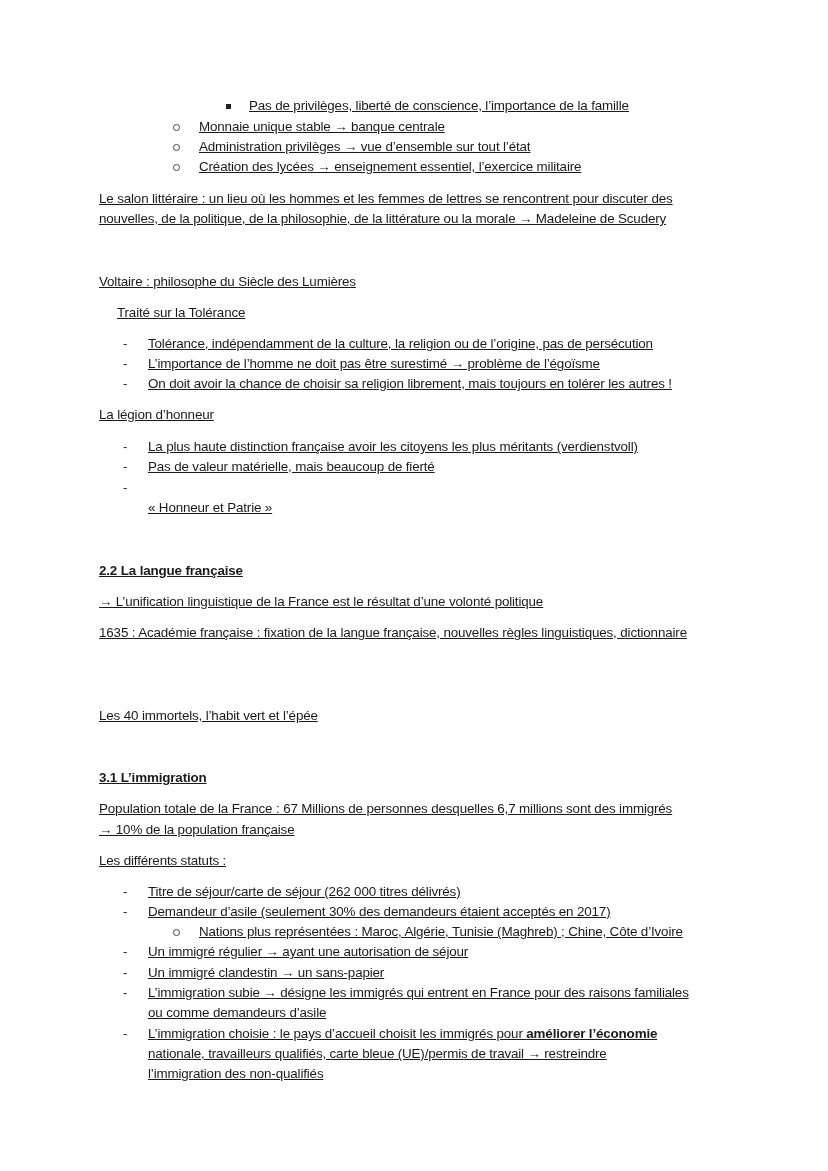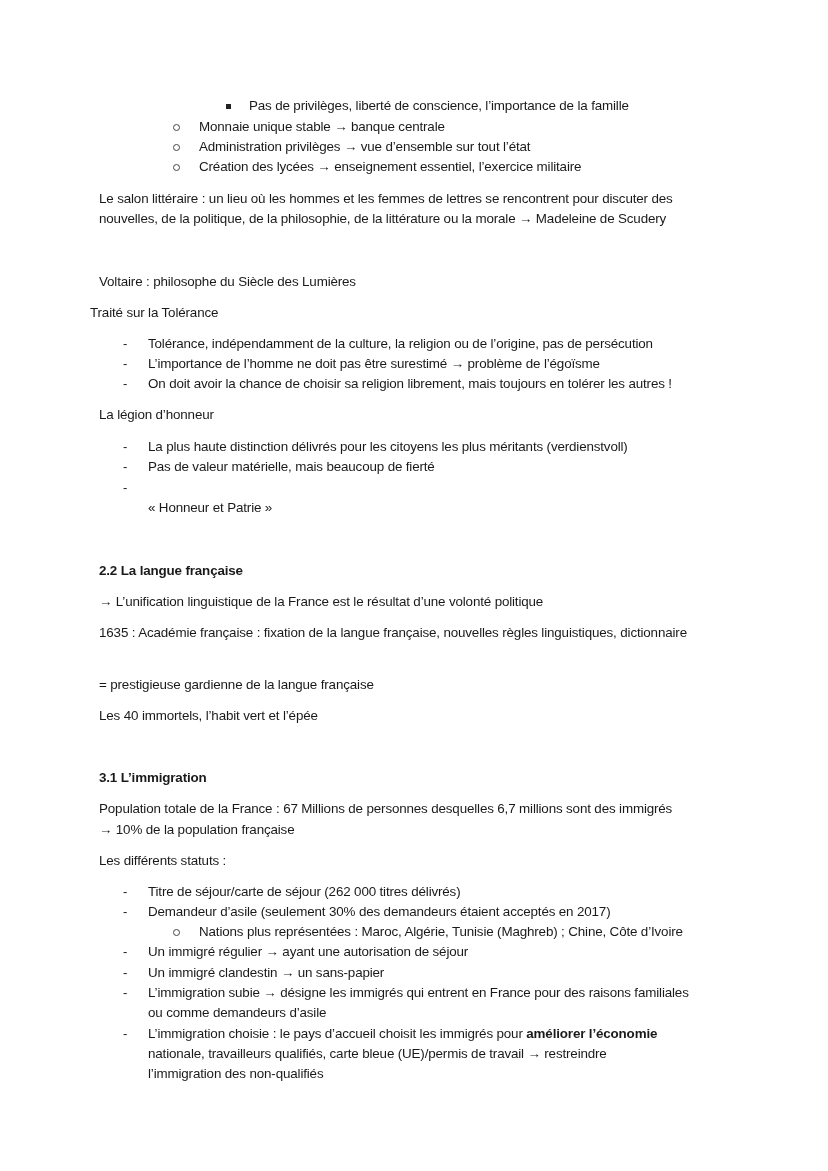--- a/index.html
+++ b/index.html
@@ -2,21 +2,21 @@
 <html><head>
 <meta charset="utf-8">
 <style>
   html, body { margin: 0; padding: 0; background: #ffffff; }
   body {
     width: 828px; height: 1171px; position: relative; overflow: hidden;
     font-family: "Liberation Sans", sans-serif; color: #1a1a1a;
     font-size: 13.4px; letter-spacing: -0.15px;
   }
   .page { position: absolute; left: 0; top: 0; width: 828px; height: 1171px; }
-  .line { position: absolute; white-space: nowrap; line-height: 18px; }
+  .line { position: absolute; white-space: nowrap; line-height: 18px; text-decoration: underline; }
   .b { font-weight: bold; }
   .bullet { position: absolute; line-height: 18px; }
   .sq { width: 5px; height: 5px; background: #222; }
   .circ { width: 5px; height: 5px; border: 1px solid #444; border-radius: 50%; }
   .dash { font-size: 13px; }
 </style>
 </head>
 <body>
 
 <div class="page">
@@ -28,41 +28,40 @@
   <div class="line" style="left:199px;top:118px;">Monnaie unique stable → banque centrale</div>
   <div class="bullet circ" style="left:173px;top:144px;"></div>
   <div class="line" style="left:199px;top:138px;">Administration privilèges → vue d’ensemble sur tout l’état</div>
   <div class="bullet circ" style="left:173px;top:164px;"></div>
   <div class="line" style="left:199px;top:158px;">Création des lycées → enseignement essentiel, l’exercice militaire</div>
 
   <div class="line" style="left:99px;top:190px;">Le salon littéraire : un lieu où les hommes et les femmes de lettres se rencontrent pour discuter des</div>
   <div class="line" style="left:99px;top:210px;">nouvelles, de la politique, de la philosophie, de la littérature ou la morale → Madeleine de Scudery</div>
 
   <div class="line" style="left:99px;top:273px;">Voltaire : philosophe du Siècle des Lumières</div>
-  <div class="line" style="left:90px;top:304px;text-align:right;">Traité sur la Tolérance</div>
+  <div class="line" style="left:117px;top:304px;text-align:right;">Traité sur la Tolérance</div>
 
   <div class="bullet dash" style="left:123px;top:335px;">-</div>
   <div class="line" style="left:148px;top:335px;">Tolérance, indépendamment de la culture, la religion ou de l’origine, pas de persécution</div>
   <div class="bullet dash" style="left:123px;top:355px;">-</div>
   <div class="line" style="left:148px;top:355px;">L’importance de l’homme ne doit pas être surestimé → problème de l’égoïsme</div>
   <div class="bullet dash" style="left:123px;top:375px;">-</div>
   <div class="line" style="left:148px;top:375px;">On doit avoir la chance de choisir sa religion librement, mais toujours en tolérer les autres !</div>
 
   <div class="line" style="left:99px;top:406px;">La légion d’honneur</div>
   <div class="bullet dash" style="left:123px;top:438px;">-</div>
-  <div class="line" style="left:148px;top:438px;">La plus haute distinction délivrés pour les citoyens les plus méritants (verdienstvoll)</div>
+  <div class="line" style="left:148px;top:438px;">La plus haute distinction française avoir les citoyens les plus méritants (verdienstvoll)</div>
   <div class="bullet dash" style="left:123px;top:458px;">-</div>
   <div class="line" style="left:148px;top:458px;">Pas de valeur matérielle, mais beaucoup de fierté</div>
   <div class="bullet dash" style="left:123px;top:479px;">-</div>
   <div class="line" style="left:148px;top:499px;">« Honneur et Patrie »</div>
 
   <div class="line b" style="left:99px;top:562px;">2.2 La langue française</div>
   <div class="line" style="left:99px;top:593px;">→ L’unification linguistique de la France est le résultat d’une volonté politique</div>
   <div class="line" style="left:99px;top:624px;">1635 : Académie française : fixation de la langue française, nouvelles règles linguistiques, dictionnaire</div>
-  <div class="line" style="left:99px;top:676px;">= prestigieuse gardienne de la langue française</div>
   <div class="line" style="left:99px;top:707px;">Les 40 immortels, l’habit vert et l’épée</div>
 
   <div class="line b" style="left:99px;top:769px;">3.1 L’immigration</div>
   <div class="line" style="left:99px;top:800px;">Population totale de la France : 67 Millions de personnes desquelles 6,7 millions sont des immigrés</div>
   <div class="line" style="left:99px;top:821px;">→ 10% de la population française</div>
   <div class="line" style="left:99px;top:852px;">Les différents statuts :</div>
 
   <div class="bullet dash" style="left:123px;top:883px;">-</div>
   <div class="line" style="left:148px;top:883px;">Titre de séjour/carte de séjour (262 000 titres délivrés)</div>
   <div class="bullet dash" style="left:123px;top:903px;">-</div>

